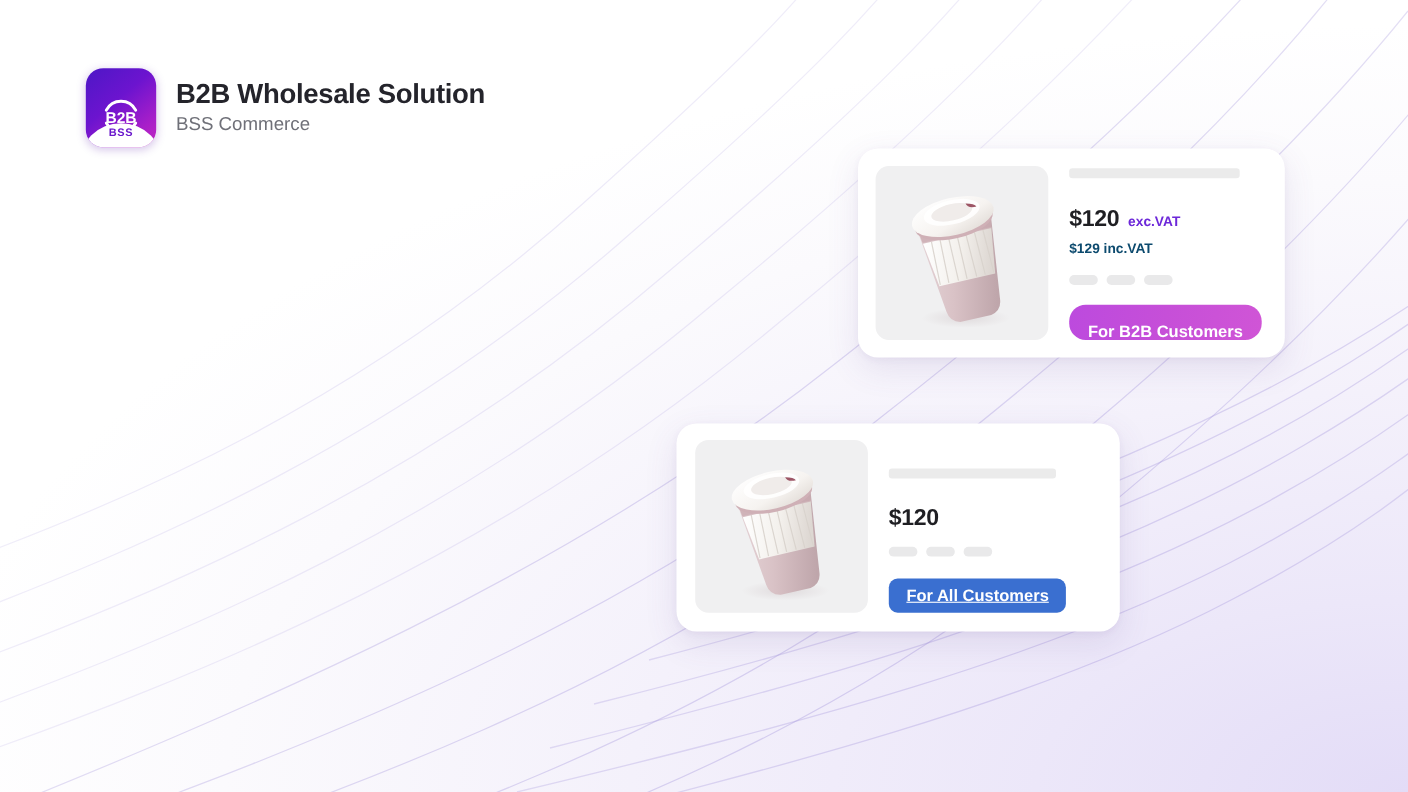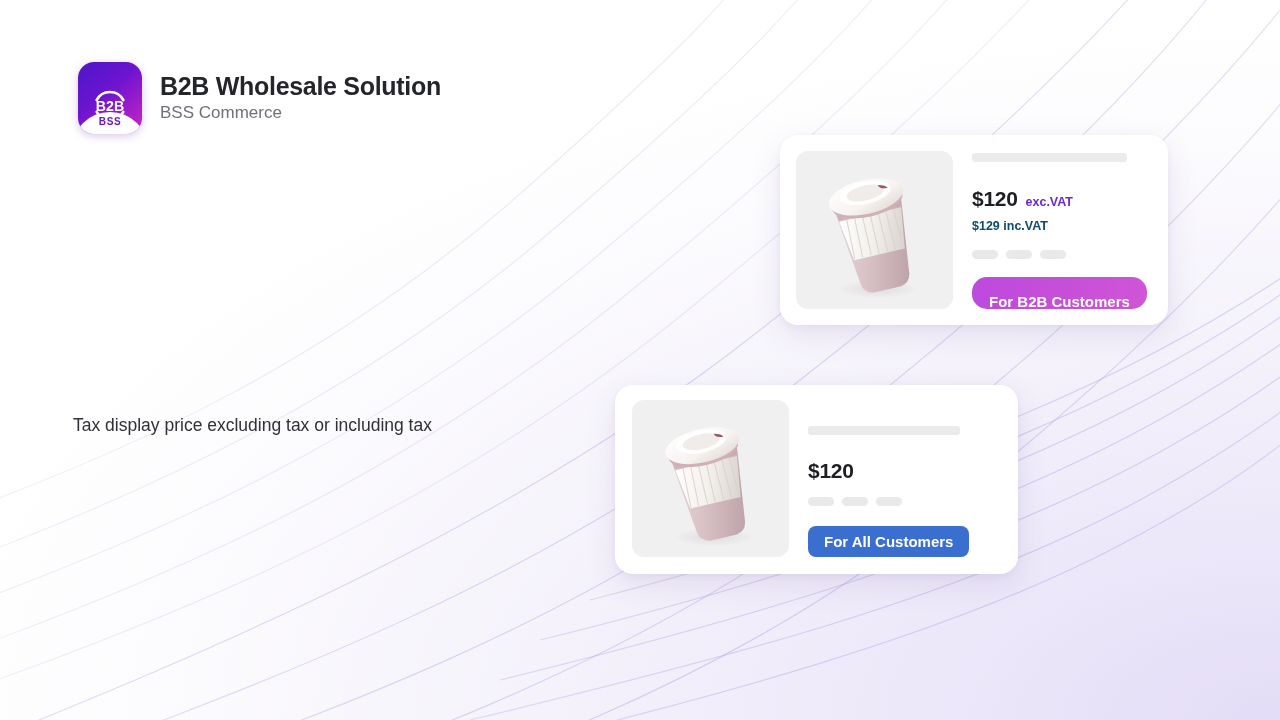--- a/index.html
+++ b/index.html
@@ -241,20 +241,21 @@
     background: linear-gradient(100deg, #bc4ade 0%, #c64fd8 50%, #d055d6 100%);
   }
   .cta-all {
     margin-top: 20px;
     align-self: flex-start;
     height: 31px;
     padding: 0 16px;
     border-radius: 8px;
     font-size: 15px;
     background: #3a6fd0;
+    text-decoration: underline;
   }
 </style>
 </head>
 <body>
 
 <div id="stage">
 
   <svg id="waves" viewBox="0 0 1280 720" preserveAspectRatio="none" aria-hidden="true">
     <defs>
       <linearGradient id="wfade" x1="0" y1="0" x2="1" y2="1">
@@ -306,21 +307,20 @@
       <div class="logo-foot-text">BSS</div>
     </div>
     <div class="brand-text">
       <div class="brand-title">B2B Wholesale Solution</div>
       <div class="brand-sub">BSS Commerce</div>
     </div>
   </div>
 
 
   <div class="bullets">
-    <div class="bullet">Tax display price excluding tax or including tax</div>
   </div>
 
   <div class="card card-b2b">
     <div class="thumb">
       <svg class="cup" width="157" height="158" viewBox="0 0 157 158">
         <defs>
           <linearGradient id="bodyG1" x1="0" y1="0" x2="1" y2="0.3">
             <stop offset="0%" stop-color="#e4d3d6"></stop>
             <stop offset="45%" stop-color="#d9c2c6"></stop>
             <stop offset="100%" stop-color="#bfa6ab"></stop>

